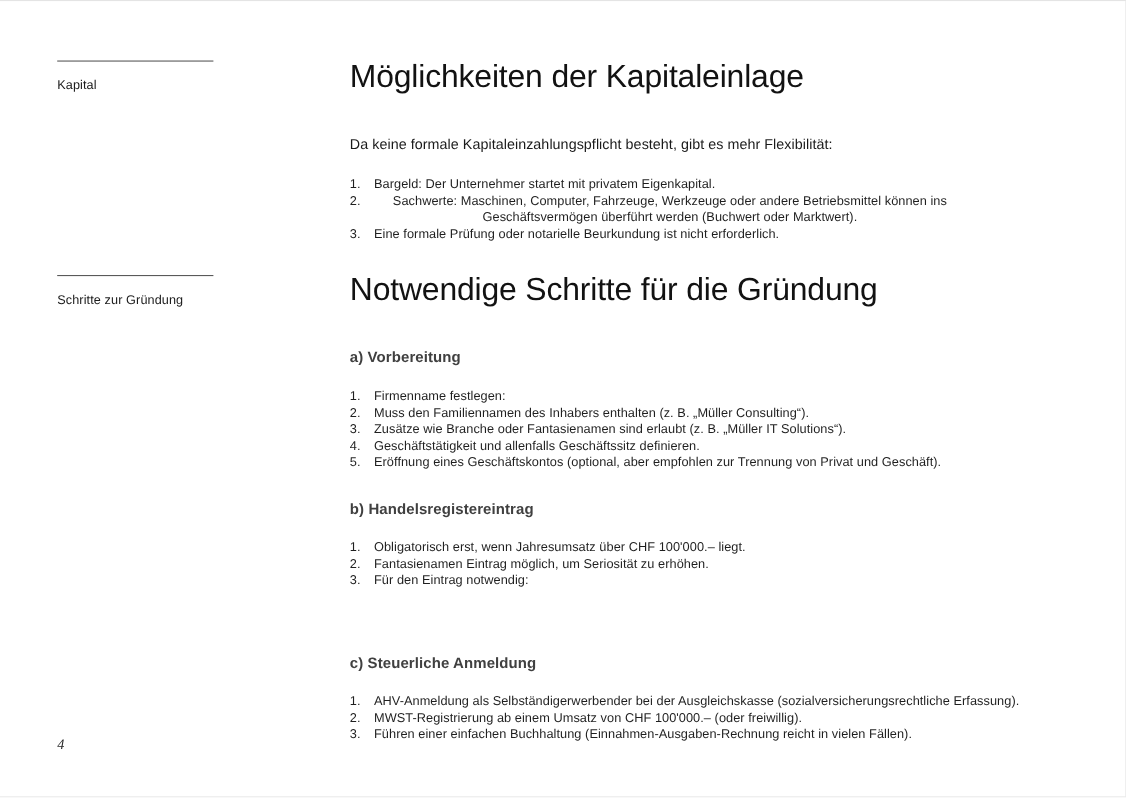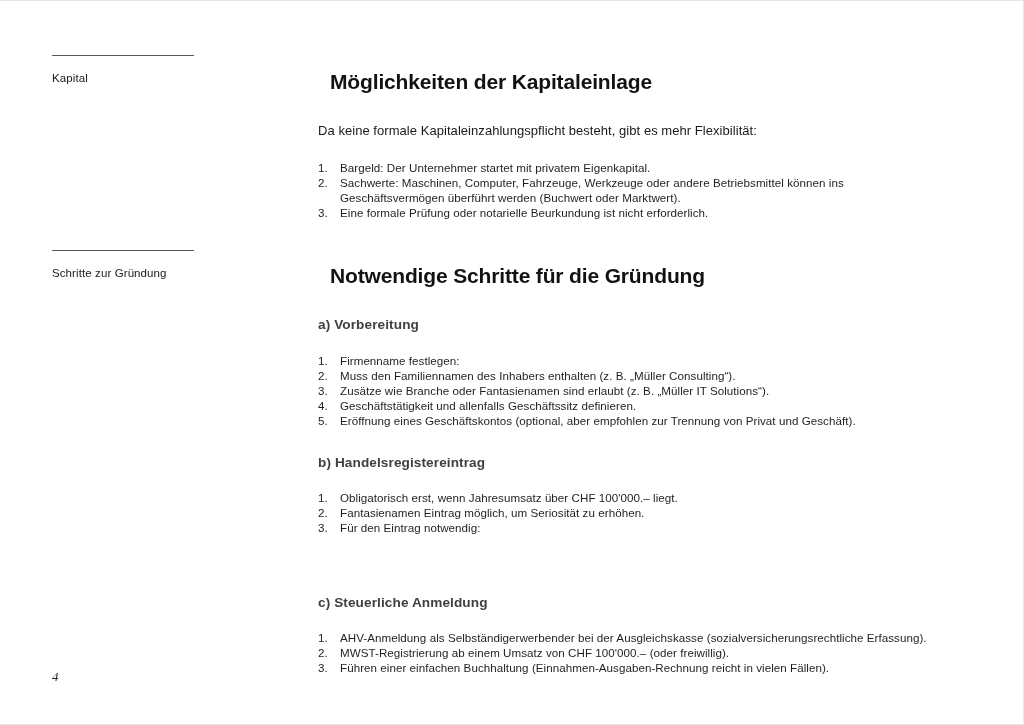--- a/index.html
+++ b/index.html
@@ -67,25 +67,25 @@
 
   
   .content {
     position: absolute;
     left: 318px;
     top: 0;
     width: 620px;
   }
 
   h1.doc-title {
-    font-size: 21px;
-    font-weight: 700;
+    font-size: 29px;
+    font-weight: 400;
     letter-spacing: -0.15px;
     line-height: 30px;
-    margin: 12px;
+    margin: 0;
     color: #121212;
   }
   .block-title-1 { position: absolute; top: 54px; left: 0; }
   .block-title-2 { position: absolute; top: 248px; left: 0; }
 
   p.lede {
     position: absolute;
     top: 120px;
     left: 0;
     margin: 0;
@@ -142,21 +142,21 @@
     display: block;
     padding-left: 8px;
     line-height: 14.8px;
   }
 
   .list-1 { top: 160px; width: 560px; }
   .list-a { top: 353px; width: 600px; }
   .list-b { top: 490px; width: 560px; }
   .list-c { top: 630px; width: 620px; }
 
-  .wrap-2 .txt { white-space: normal; max-width: 548px; }
+  .wrap-2 .txt { white-space: normal; max-width: 548px; text-align: center; }
 </style>
 </head>
 <body>
 
 <div class="page">
 
   <div class="sidebar">
 
     <div class="side-block b1">
       <div class="side-rule"></div>

